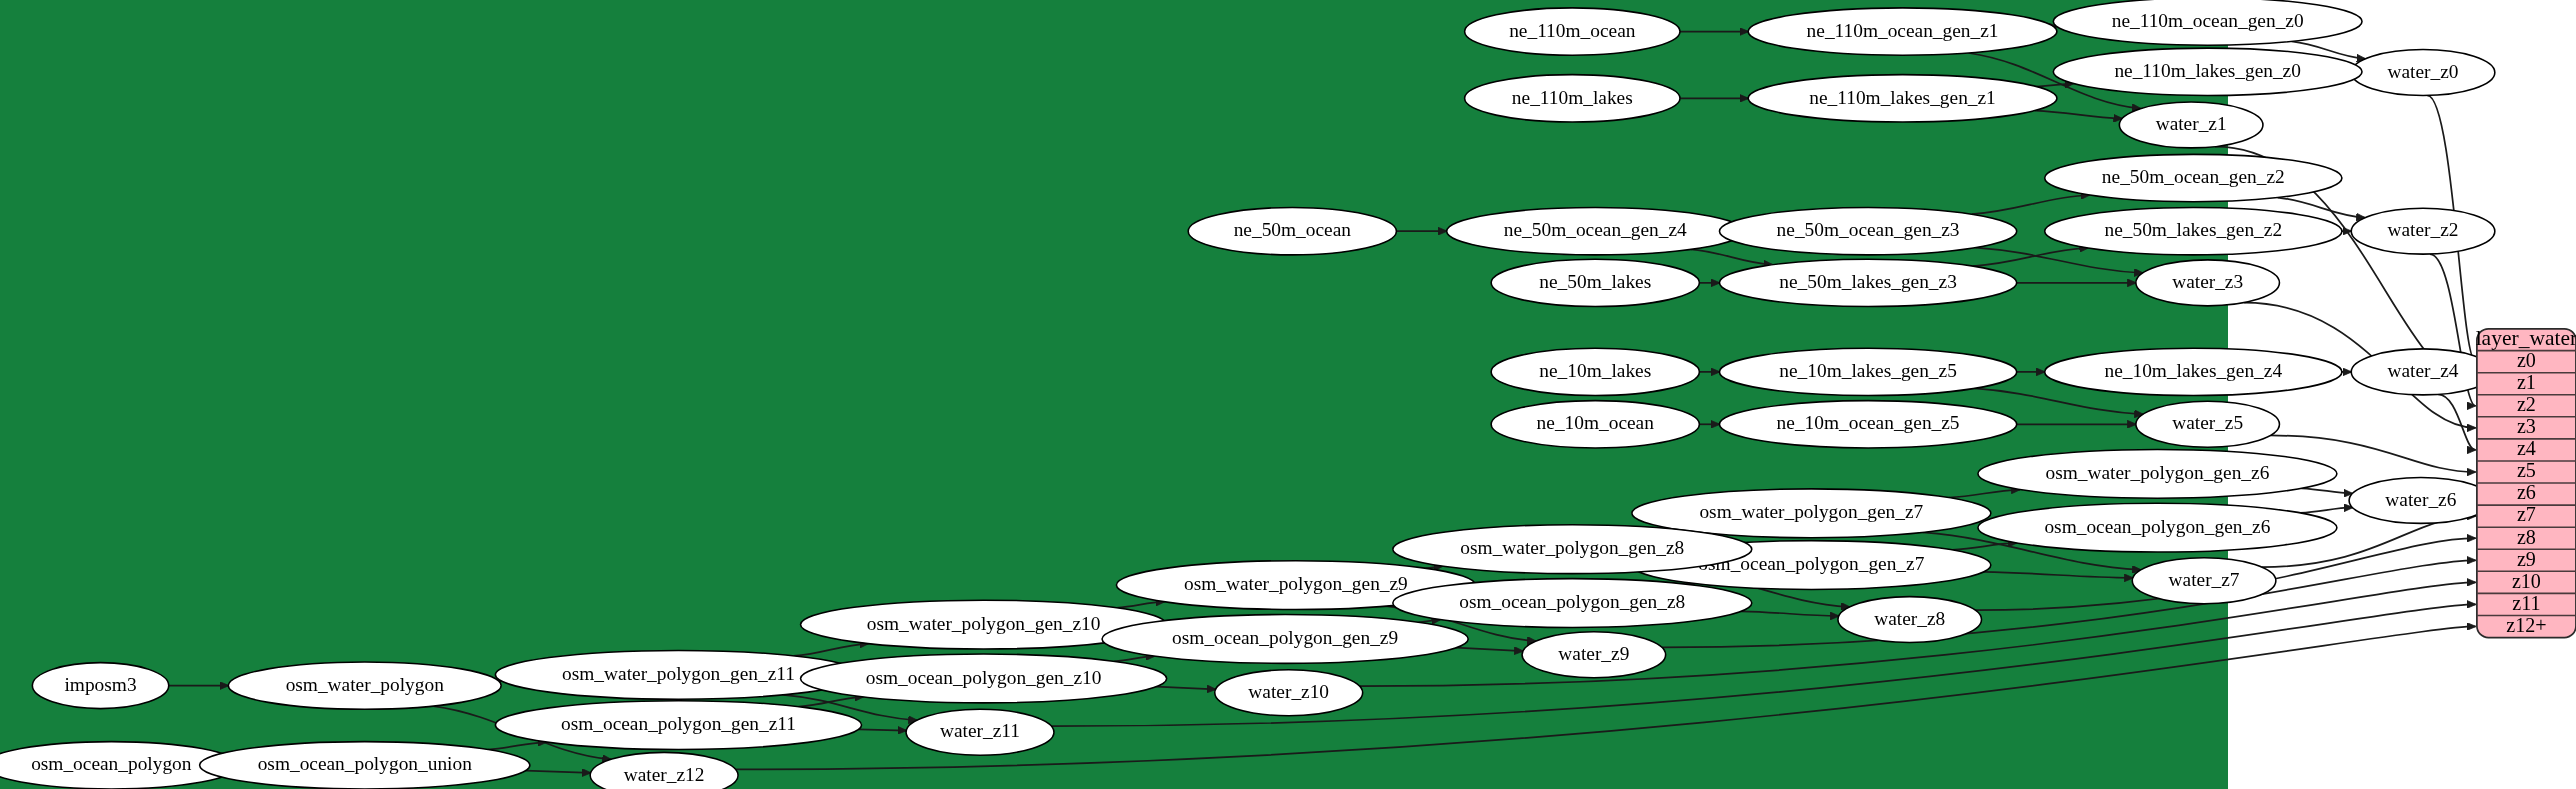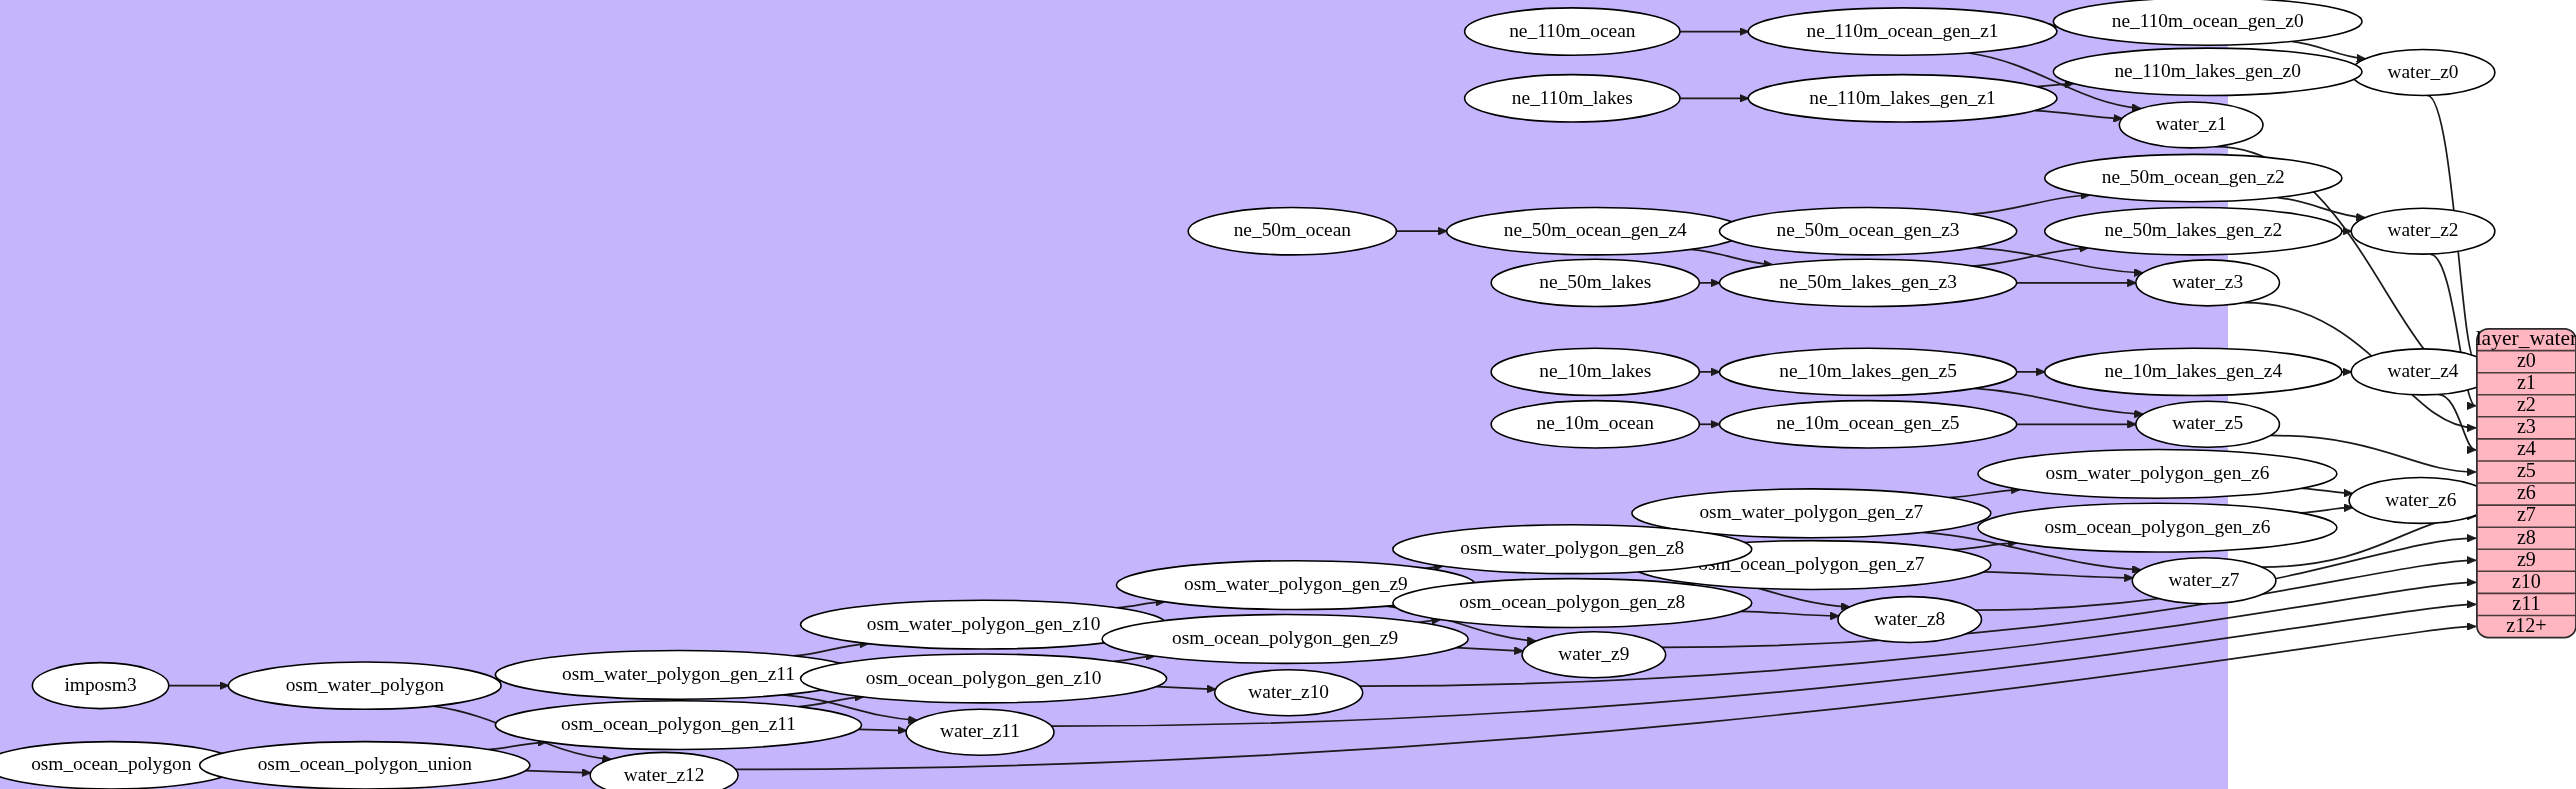--- a/index.html
+++ b/index.html
@@ -1,18 +1,18 @@
 <!DOCTYPE html>
 <html style="font-size:11.5px"><head>
 <meta charset="utf-8">
 <style>
   html,body{margin:0;padding:0;background:#ffffff;}
   body{width:2576px;height:789px;overflow:hidden;
        font-family:"Liberation Serif","DejaVu Serif",serif;}
-  #graph{position:relative;width:2228px;height:789px;background:#c4b5fd;}
+  #graph{position:relative;width:2228px;height:789px;background:#15803d;}
   svg{position:absolute;left:0;top:0;width:2576px;height:789px;}
   .node-ellipse{fill:#ffffff;stroke:#000000;stroke-width:2.2;}
   .node-label{font-family:"Liberation Serif","DejaVu Serif",serif;
               font-size:27px;fill:#000;text-anchor:middle;dominant-baseline:middle;
               paint-order:stroke;}
   .edge{fill:none;stroke:#1a1a1a;stroke-width:2.4;}
   .arrow{fill:#1a1a1a;stroke:#1a1a1a;stroke-width:1;}
   .lw-box{fill:#ffb6c1;stroke:#2b2b2b;stroke-width:2.4;}
   .lw-sep{stroke:#4a3a3c;stroke-width:2.2;}
   .lw-head{font-family:"Liberation Serif","DejaVu Serif",serif;font-size:30px;

